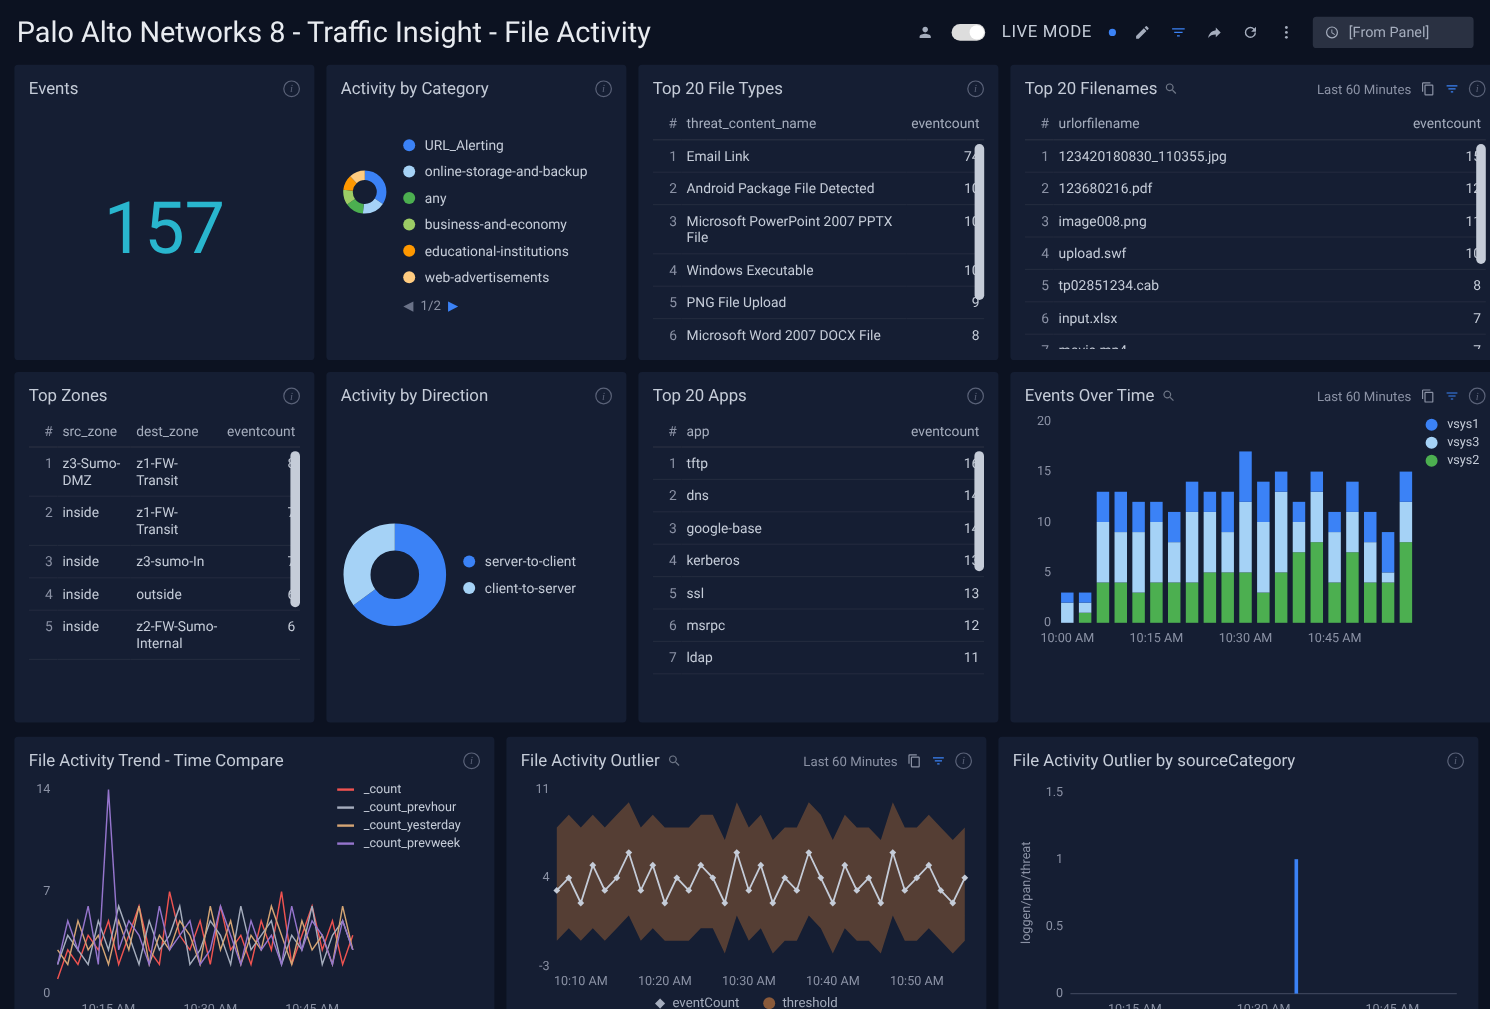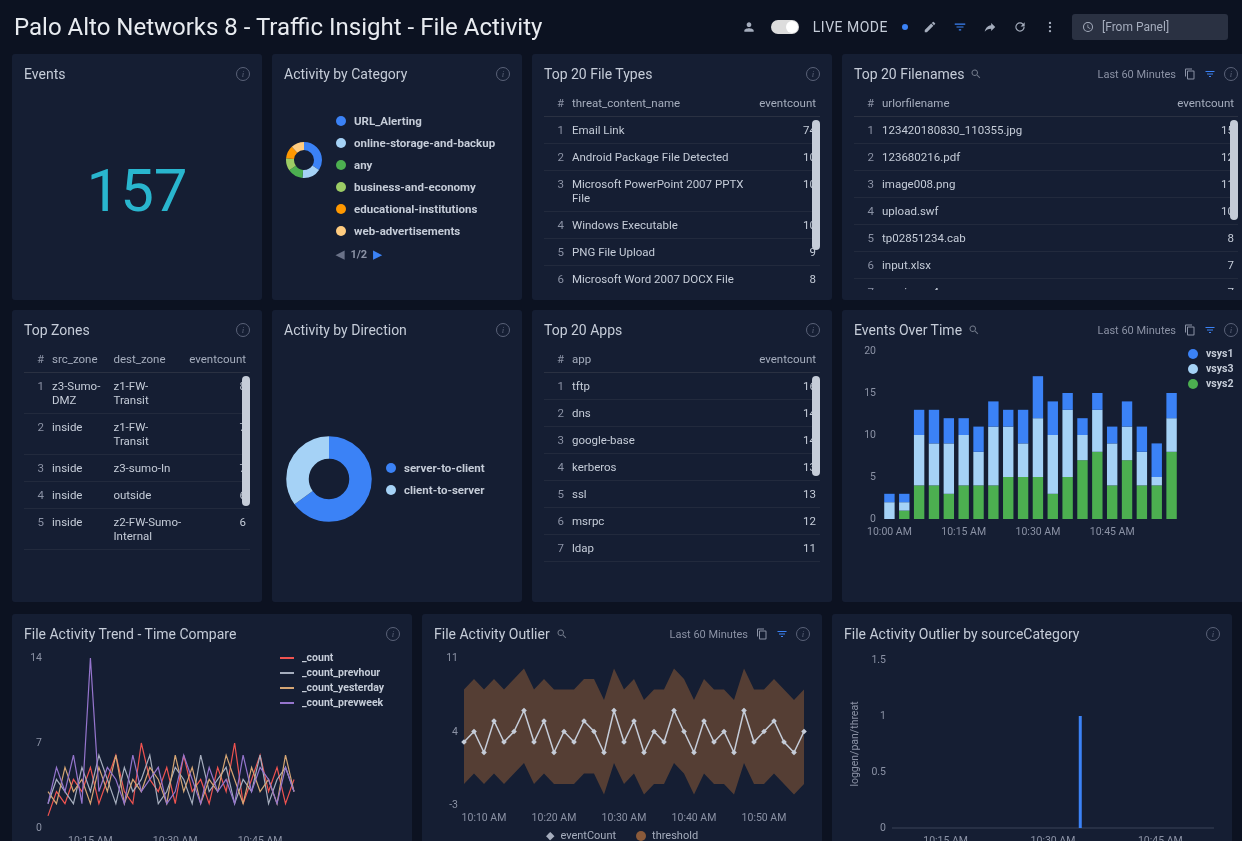--- a/index.html
+++ b/index.html
@@ -6,41 +6,41 @@
 body { background: #0c1221; color: #c5ccd8; font-family: -apple-system, BlinkMacSystemFont, "Segoe UI", Roboto, sans-serif; font-size: 12px; width: 1242px; }
 .header { display: flex; align-items: center; padding: 27px 14px; height: 54px; }
 .header-title { font-size: 24px; font-weight: 400; color: #e8ebf0; flex: 1; }
 .header-controls { display: flex; align-items: center; gap: 14px; }
 .toggle { width: 28px; height: 14px; background: #ddd; border-radius: 8px; position: relative; }
 .toggle::after { content: ""; position: absolute; width: 12px; height: 12px; background: #fff; border-radius: 50%; top: 1px; right: 1px; }
 .live-label { font-size: 14px; color: #c5ccd8; letter-spacing: 0.5px; }
 .live-dot { width: 6px; height: 6px; background: #3b82f6; border-radius: 50%; }
 .hdr-icon { color: #a5adbd; cursor: pointer; width: 16px; height: 16px; display: flex; align-items: center; justify-content: center; }
 .hdr-icon.active { color: #3b82f6; }
-.from-panel { background: #2a3142; border-radius: 3px; padding: 6px 10px; display: flex; align-items: center; gap: 8px; color: #a5adbd; font-size: 12px; width: 156px; }
+.from-panel { background: #2a3142; border-radius: 3px; padding: 6px 10px; display: flex; align-items: center; gap: 8px; color: #a5adbd; font-size: 12px; width: 134px; }
 .grid { display: grid; grid-template-columns: 250px 250px 300px 408px; gap: 10px; padding: 0 12px 12px 12px; }
 .panel { background: #151e33; border-radius: 3px; padding: 10px 12px; position: relative; display: flex; flex-direction: column; }
 .panel-hdr { display: flex; align-items: center; margin-bottom: 6px; min-height: 20px; }
 .panel-title { font-size: 14px; color: #c5ccd8; flex: 1; display: flex; align-items: center; gap: 6px; }
 .panel-title .mag { opacity: 0.5; }
 .panel-icons { display: flex; align-items: center; gap: 8px; color: #8b92a5; }
 .info-icon { width: 14px; height: 14px; border-radius: 50%; border: 1.5px solid #5a6278; display: inline-flex; align-items: center; justify-content: center; font-size: 9px; font-style: italic; font-family: Georgia, serif; color: #5a6278; }
 .time-label { font-size: 11px; color: #8b92a5; }
 .big-number { font-size: 60px; font-weight: 400; color: #29b6ce; text-align: center; flex: 1; display: flex; align-items: center; justify-content: center; }
 .row1 { height: 246px; }
 .row2 { height: 292px; }
 .row3 { height: 246px; }
 table { width: 100%; border-collapse: collapse; font-size: 11.5px; }
 th { text-align: left; color: #a5adbd; font-weight: 400; padding: 6px 4px; border-bottom: 1px solid #2a3142; }
 td { padding: 6px 4px; border-bottom: 1px solid #222a3d; color: #c5ccd8; vertical-align: top; }
 th.num, td.num { text-align: right; }
 th.idx, td.idx { text-align: right; width: 24px; color: #8b92a5; }
 .table-wrap { overflow-y: auto; flex: 1; position: relative; }
 .scrollbar-thumb { position: absolute; right: 0; top: 30px; width: 8px; background: #c5ccd8; border-radius: 4px; }
-.legend { font-size: 11.5px; font-weight: bold; }
+.legend { font-size: 11.5px; }
 .legend-item { display: flex; align-items: center; gap: 8px; padding: 4px 0; }
 .legend-dot { width: 10px; height: 10px; border-radius: 50%; flex-shrink: 0; }
 .donut-wrap { display: flex; gap: 12px; align-items: flex-start; flex: 1; padding-top: 20px;}
 .donut-wrap.centered { align-items: center; }
 .pager { display: flex; align-items: center; gap: 6px; font-size: 11px; color: #8b92a5; margin-top: 6px; }
 .pager .tri { color: #6a7288; }
 .grid3 { display: grid; grid-template-columns: 400px 400px 400px; gap: 10px; padding: 0 12px 12px 12px; }
 .chart-area { flex: 1; position: relative; }
 .axis-label { fill: #8b92a5; font-size: 10.5px; }
 .chart-legend { font-size: 10.5px; }

